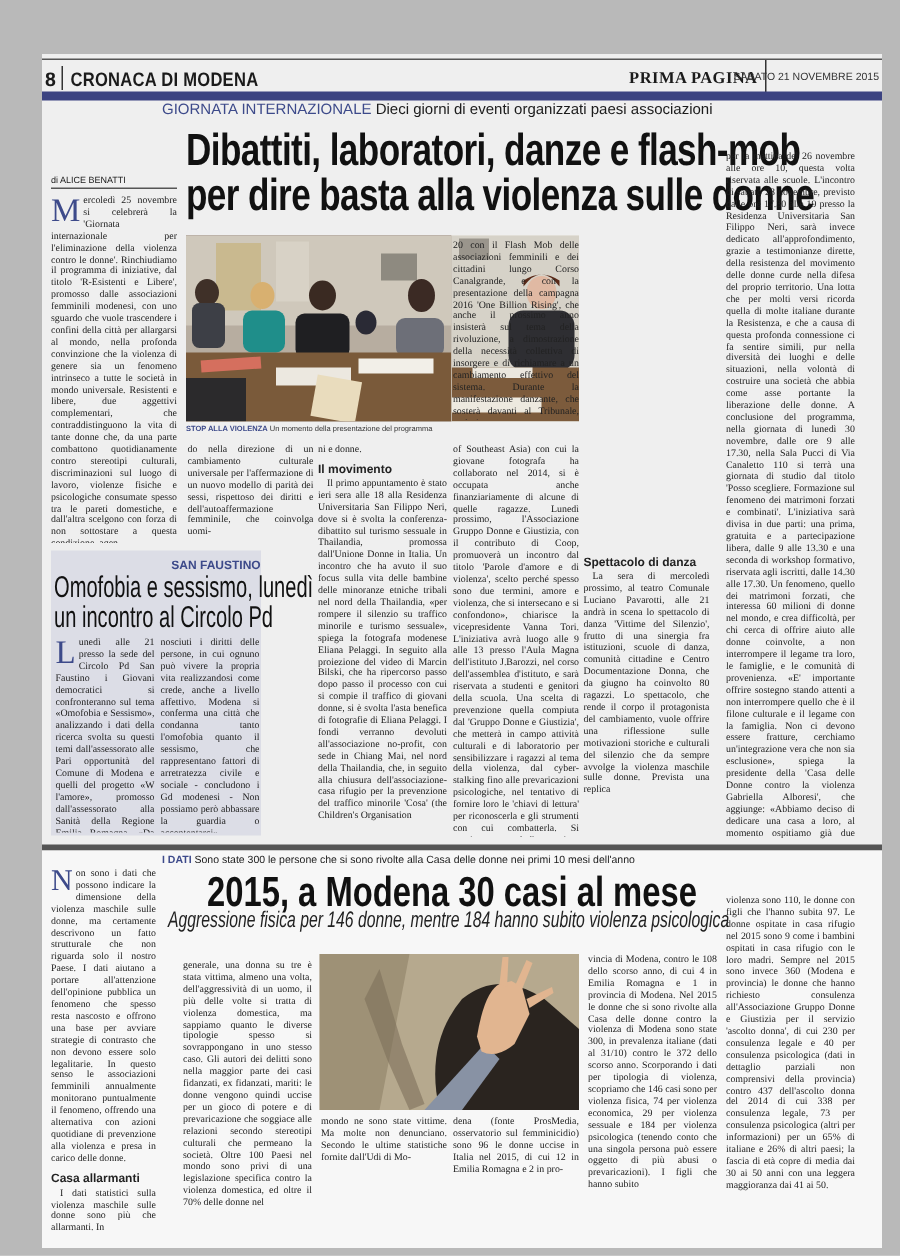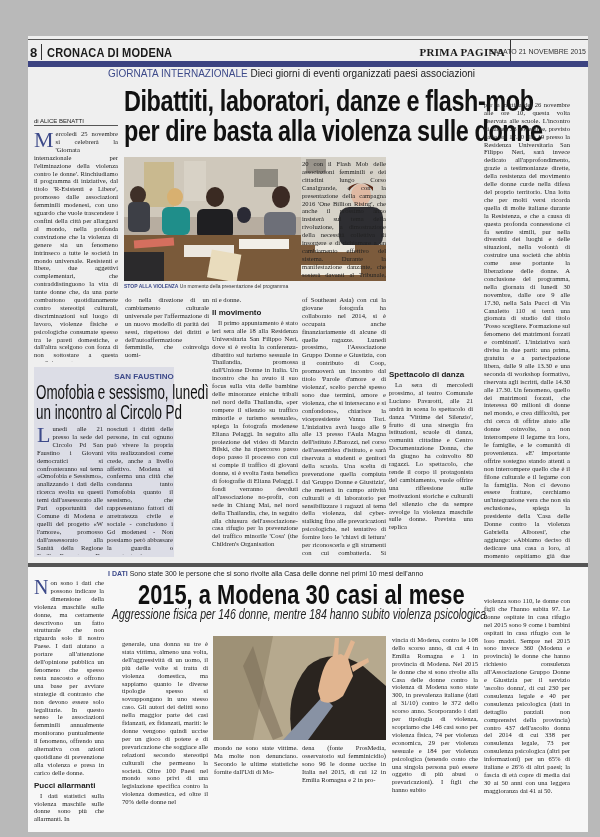--- a/index.html
+++ b/index.html
@@ -136,21 +136,21 @@
 <div class="col" style="left:107px;top:425px;width:66px;height:130px;"><span>nosciuti i diritti delle persone, in cui ognuno può vivere la propria vita realizzandosi come crede, anche a livello affettivo. Modena si conferma una città che condanna tanto l'omofobia quanto il sessismo, che rappresentano fattori di arretratezza civile e sociale - concludono i Gd modenesi - Non possiamo però abbassare la guardia o accontentarci». All'incontro saranno presenti le consigliere comunali Federica Di Padova, segretaria Gd Modena, e Federica Venturelli.</span></div>
 
 <div class="divider-top"></div>
 <div class="lower-bg"></div>
 <div class="kicker2"><b>I DATI</b><span> Sono state 300 le persone che si sono rivolte alla Casa delle donne nei primi 10 mesi dell'anno</span></div>
 <div class="headline2">2015, a Modena 30 casi al mese</div>
 <div class="subtitle2">Aggressione fisica per 146 donne, mentre 184 hanno subito violenza psicologica</div>
 
 <div class="col" style="left:34px;top:579px;width:70px;height:254px;">
   <span class="dropcap2">N</span><span>on sono i dati che possono indicare la dimensione della violenza maschile sulle donne, ma certamente descrivono un fatto strutturale che non riguarda solo il nostro Paese. I dati aiutano a portare all'attenzione dell'opinione pubblica un fenomeno che spesso resta nascosto e offrono una base per avviare strategie di contrasto che non devono essere solo legalitarie. In questo senso le associazioni femminili annualmente monitorano puntualmente il fenomeno, offrendo una alternativa con azioni quotidiane di prevenzione alla violenza e presa in carico delle donne.</span>
-  <div class="subhead">Pucci allarmanti</div>
+  <div class="subhead">Casa allarmanti</div>
   <div style="text-indent:6px;">I dati statistici sulla violenza maschile sulle donne sono più che allarmanti. In</div>
 </div>
 <div class="col" style="left:122px;top:640px;width:86px;height:190px;"><span>generale, una donna su tre è stata vittima, almeno una volta, dell'aggressività di un uomo, il più delle volte si tratta di violenza domestica, ma sappiamo quanto le diverse tipologie spesso si sovrappongano in uno stesso caso. Gli autori dei delitti sono nella maggior parte dei casi fidanzati, ex fidanzati, mariti: le donne vengono quindi uccise per un gioco di potere e di prevaricazione che soggiace alle relazioni secondo stereotipi culturali che permeano la società. Oltre 100 Paesi nel mondo sono privi di una legislazione specifica contro la violenza domestica, ed oltre il 70% delle donne nel</span></div>
 
 <div class="photo3">
   <svg width="173" height="104" viewBox="0 0 173 104">
     <rect width="173" height="104" fill="#b6a98e"></rect>
     <path d="M0 0 L60 0 L40 104 L0 104Z" fill="#9e9176"></path>
     <path d="M40 10 L55 60 L70 100 L60 104 L45 70 L30 30Z" fill="#7d705a" opacity="0.6"></path>
     <path d="M80 104 Q70 60 95 30 Q120 10 150 30 L173 50 L173 104Z" fill="#2a241f"></path>

